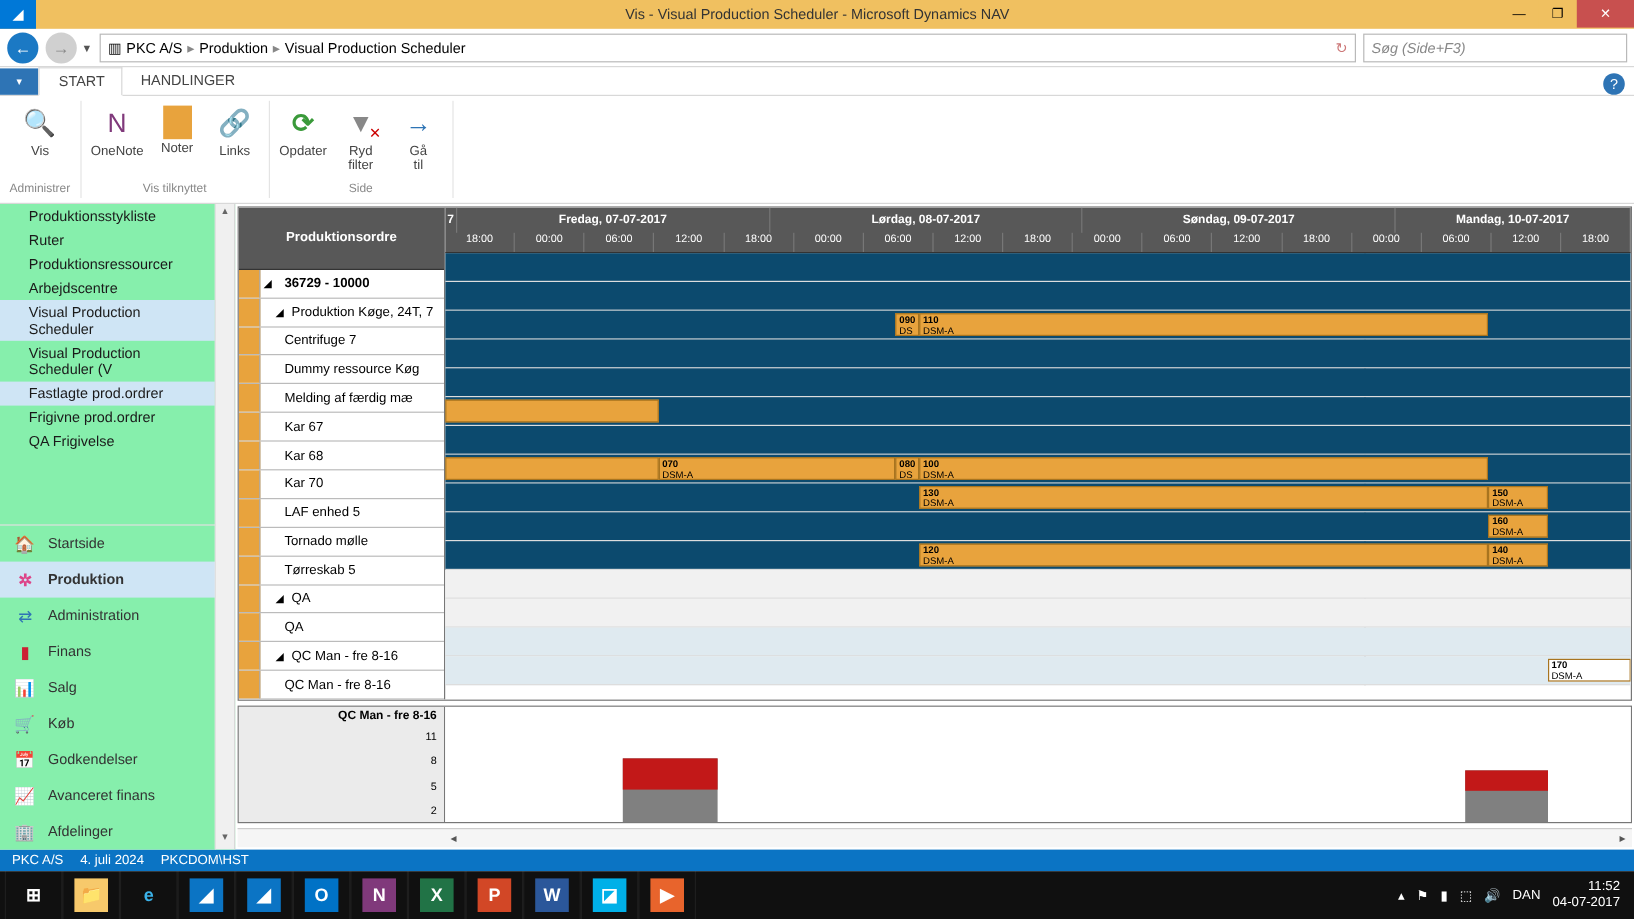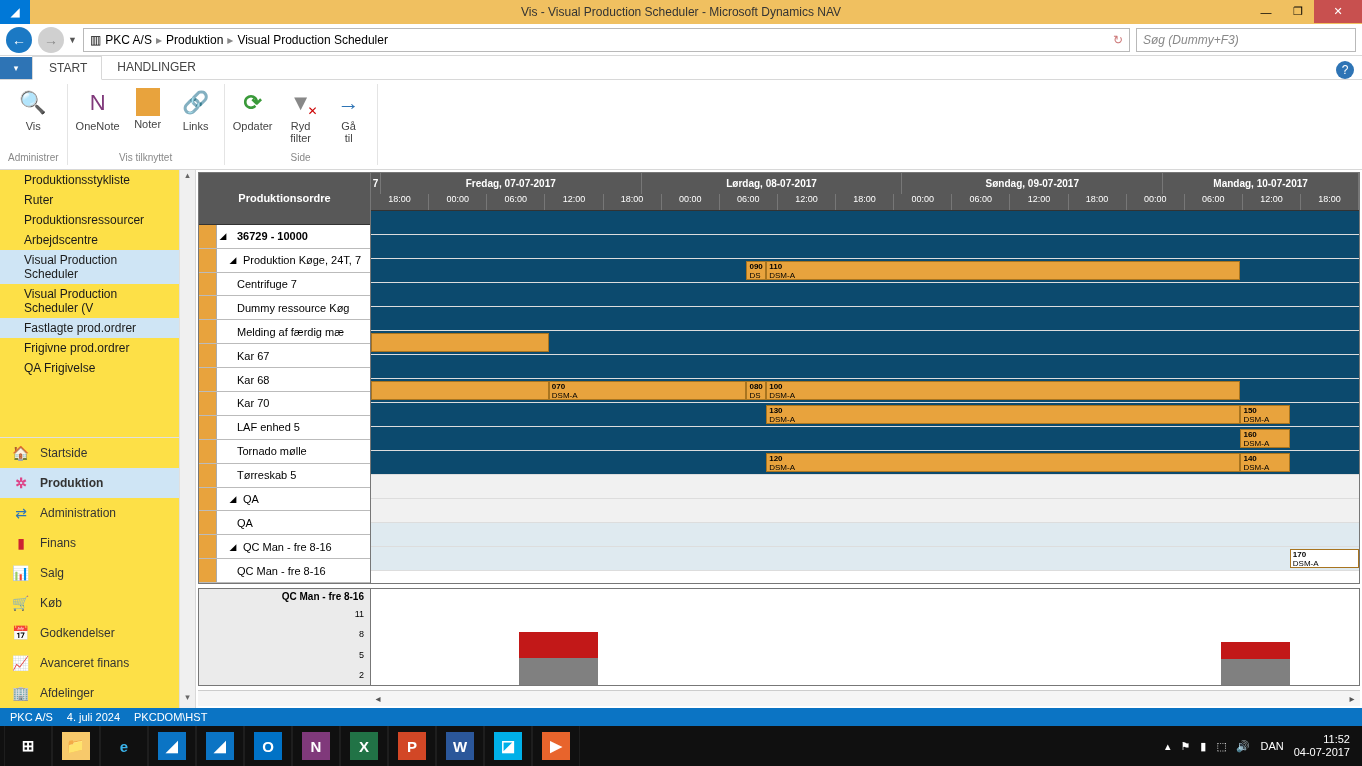--- a/index.html
+++ b/index.html
@@ -45,21 +45,21 @@
 .ico.link { color: #444; }
 .ico.refresh { color: #3a9a3a; font-weight: bold; }
 .ico.filter { color: #888; position: relative; }
 .ico.filter::after { content: "✕"; color: #c00; font-size: 12px; position: absolute; right: -2px; bottom: 0; }
 .ico.goto { color: #2e74b5; font-weight: bold; }
 
 
 .mainarea { display: flex; height: calc(766px - 24px - 32px - 24px - 90px - 18px - 40px); }
 
 
-.leftpane { width: 196px; border-right: 1px solid #d8d8d8; display: flex; flex-direction: column; overflow: hidden; background: #fde047; position: relative; }
+.leftpane { width: 196px; border-right: 1px solid #d8d8d8; display: flex; flex-direction: column; overflow: hidden; background: #86efac; position: relative; }
 .leftlist { list-style: none; }
 .leftlist li { padding: 3px 10px 3px 24px; font-size: 12px; color: #1a1a1a; cursor: default; }
 .leftlist li.sel { background: #cfe5f5; }
 .leftnav { margin-top: auto; border-top: 1px solid #e0e0e0; }
 .leftnav .ni { display: flex; align-items: center; gap: 10px; padding: 6px 12px; font-size: 12px; color: #333; }
 .leftnav .ni.active { background: #cfe5f5; font-weight: 600; }
 .leftnav .ni .nico { width: 18px; height: 18px; display: inline-flex; align-items: center; justify-content: center; font-size: 14px; }
 .lp-scroll { position: absolute; right: 0; top: 0; bottom: 0; width: 16px; background: #f0f0f0; border-left: 1px solid #e0e0e0; display: flex; flex-direction: column; }
 .lp-scroll .arr { height: 16px; text-align: center; font-size: 9px; color: #666; }
 .lp-scroll .thumb { flex: 1; }
@@ -133,21 +133,21 @@
   <span class="chevd">▼</span>
   <div class="breadcrumb-box">
     <span>▥</span>
     <span>PKC A/S</span>
     <span class="sep">▸</span>
     <span>Produktion</span>
     <span class="sep">▸</span>
     <span>Visual Production Scheduler</span>
     <span class="refresh">↻</span>
   </div>
-  <div class="searchbox">Søg (Dummy+F3)</div>
+  <div class="searchbox">Søg (Side+F3)</div>
 </div>
 
 <div class="ribtabs">
   <div class="file">▾</div>
   <div class="tab active">START</div>
   <div class="tab">HANDLINGER</div>
   <div class="help">?</div>
 </div>
 
 <div class="ribbon">

